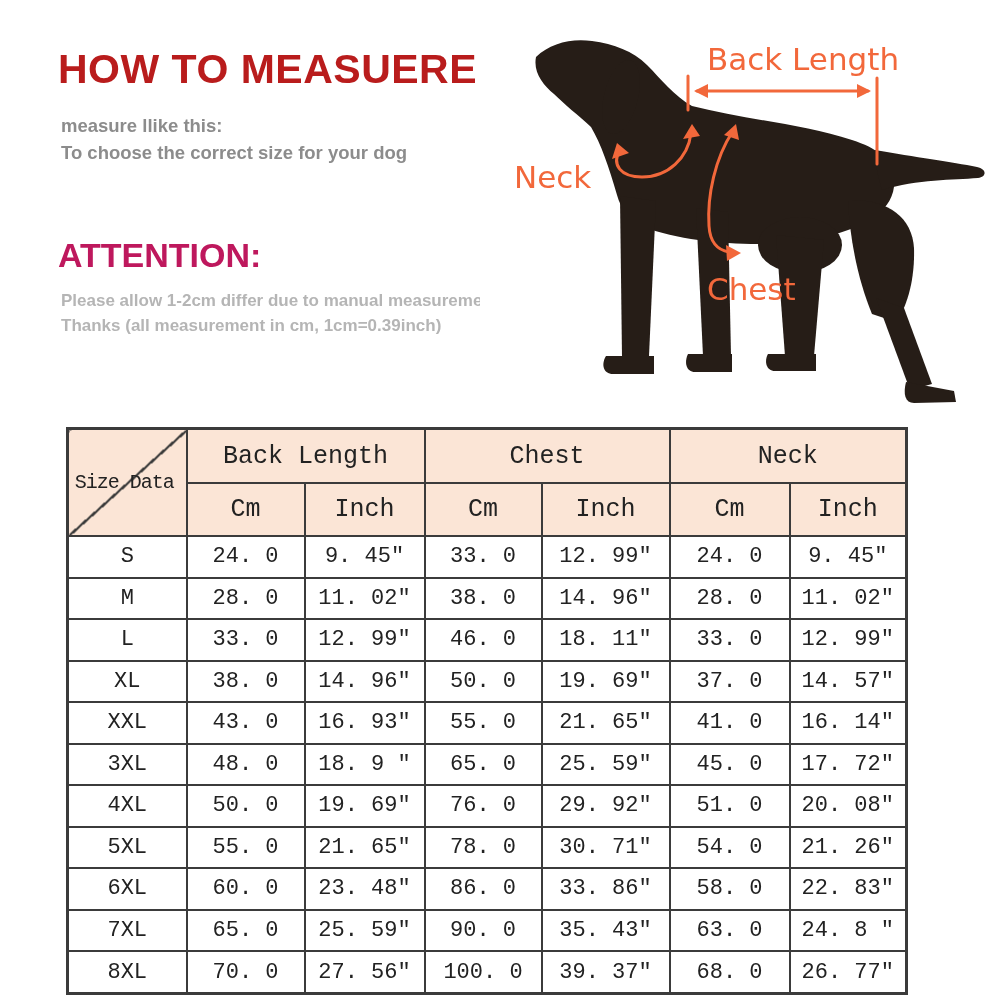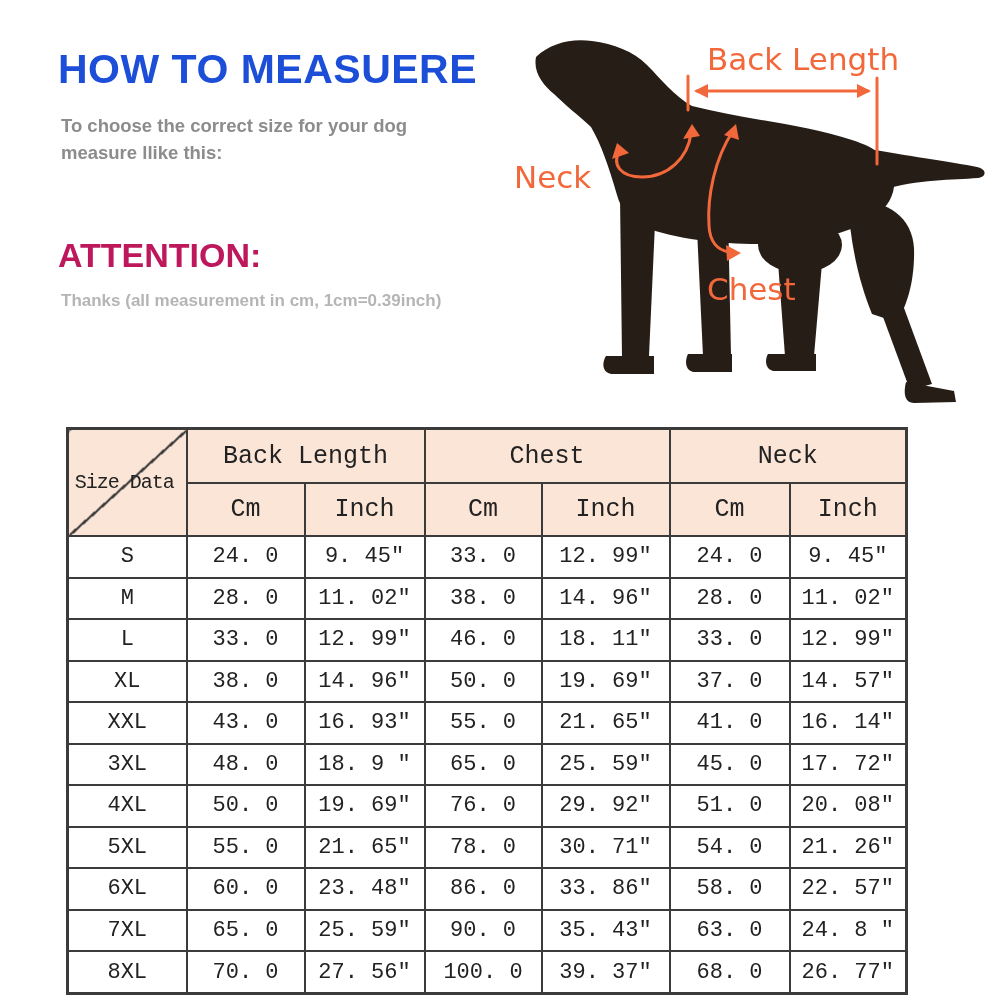--- a/index.html
+++ b/index.html
@@ -4,21 +4,21 @@
 <style>
   html,body{margin:0;padding:0;}
   body{
     width:1000px;height:1000px;position:relative;background:#ffffff;
     font-family:"Liberation Sans",sans-serif;overflow:hidden;
   }
   
   .howto-title{
     position:absolute;left:58px;top:46px;
     font-size:41px;font-weight:bold;letter-spacing:0.5px;
-    color:#1d4ed8;white-space:nowrap;
+    color:#b91c1c;white-space:nowrap;
   }
   .howto-sub{
     position:absolute;left:61px;top:112px;width:420px;
     font-size:18.5px;font-weight:600;color:#8c8c8c;line-height:27px;
   }
   .attention-title{
     position:absolute;left:58px;top:236px;
     font-size:34px;font-weight:bold;color:#be185d;white-space:nowrap;
   }
   .attention-body{
@@ -64,25 +64,26 @@
   .corner-label{
     position:absolute;left:0;right:6px;top:50%;transform:translateY(-54%);
     font-size:20px;letter-spacing:-1px;white-space:nowrap;text-align:center;
   }
 </style>
 </head>
 <body>
 
 <div class="howto-title">HOW TO MEASUERE</div>
 <div class="howto-sub">
+  <div>measure llike this:</div>
   <div>To choose the correct size for your dog</div>
-  <div>measure llike this:</div>
 </div>
 <div class="attention-title">ATTENTION:</div>
 <div class="attention-body">
+  <div>Please allow 1-2cm differ due to manual measureme</div>
   <div>Thanks (all measurement in cm, 1cm=0.39inch)</div>
 </div>
 
 <div class="dog-wrap">
   <svg width="530" height="420" viewBox="0 0 530 420">
 
     <g fill="#261d17">
       <path d="M66,57 C80,43 102,38 122,41 C144,44 163,51 177,65 C191,79 204,96 222,106
                C272,119 332,124 382,140 C407,148 421,159 424,176 C426,193 419,206 406,216
                C383,233 338,243 298,244 C258,245 208,240 174,227 C159,221 151,209 147,195
@@ -224,21 +225,21 @@
       <td>54. 0</td>
       <td>21. 26″</td>
     </tr>
     <tr>
       <td>6XL</td>
       <td>60. 0</td>
       <td>23. 48″</td>
       <td>86. 0</td>
       <td>33. 86″</td>
       <td>58. 0</td>
-      <td>22. 57″</td>
+      <td>22. 83″</td>
     </tr>
     <tr>
       <td>7XL</td>
       <td>65. 0</td>
       <td>25. 59″</td>
       <td>90. 0</td>
       <td>35. 43″</td>
       <td>63. 0</td>
       <td>24. 8 ″</td>
     </tr>

